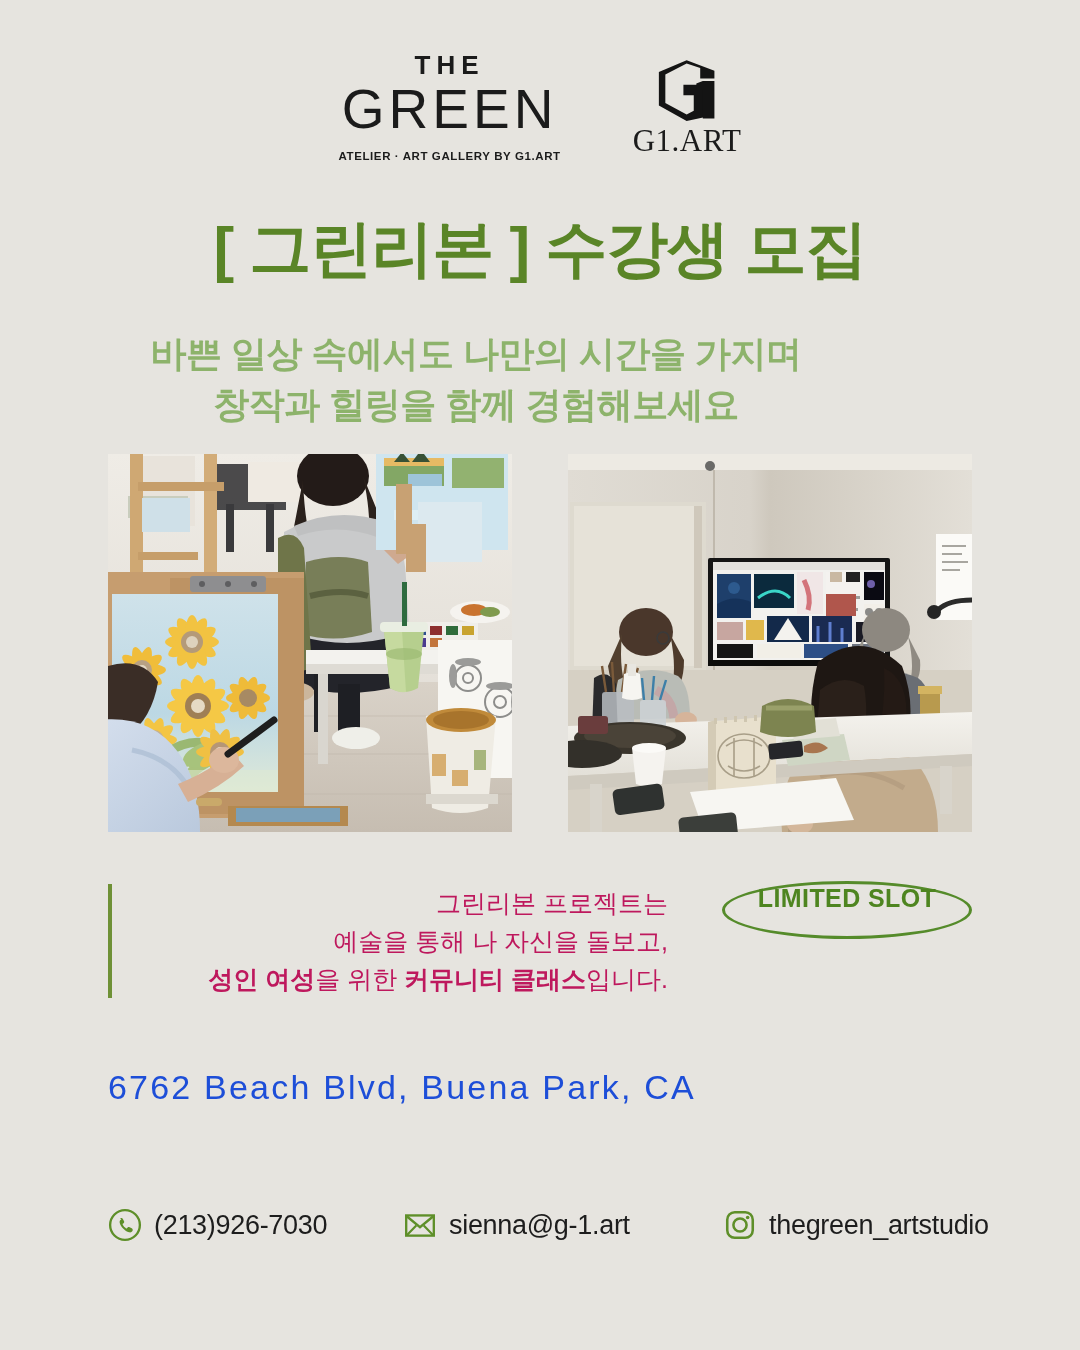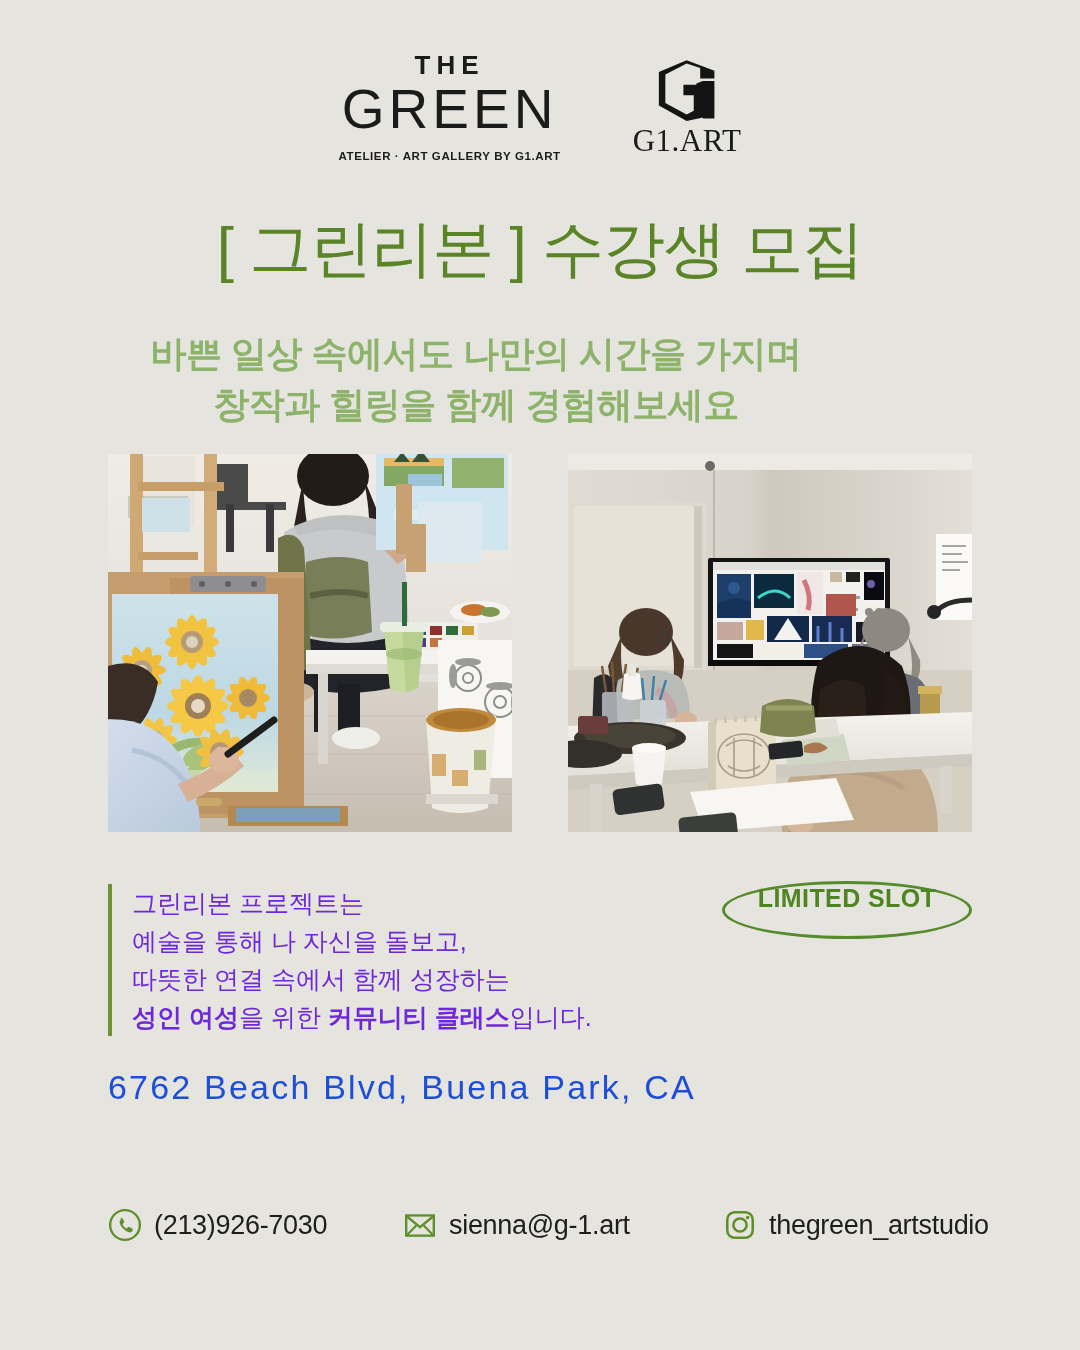--- a/index.html
+++ b/index.html
@@ -64,21 +64,21 @@
   }
 
   
   .headline {
     position: absolute;
     top: 213px;
     left: 0;
     width: 1080px;
     text-align: center;
     font-size: 62px;
-    font-weight: 400;
+    font-weight: 700;
     letter-spacing: -1px;
     color: #5a8527;
     line-height: 1.15;
   }
 
   .subhead {
     position: absolute;
     top: 328px;
     left: 0;
     width: 952px;
@@ -113,23 +113,24 @@
   .copy-block {
     position: absolute;
     top: 884px;
     left: 108px;
     width: 560px;
     padding-left: 20px;
     border-left: 4px solid #6f9136;
   }
   .copy-line {
     font-size: 25px;
-    color: #6d28d9;
+    color: #be185d;
     line-height: 1.52;
     white-space: nowrap;
+    text-align: right;
   }
   .copy-line b { font-weight: 800; }
 
   
   .badge {
     position: absolute;
     top: 881px;
     left: 722px;
     width: 250px;
     height: 58px;
@@ -606,21 +607,20 @@
         <path d="M194 252 q26 -14 52 0 l2 26 q-28 10 -56 0 z" fill="#7d8450"></path>
         <path d="M198 254 h46" stroke="#9aa06a" stroke-width="5"></path>
       </svg>
     </div>
 
   </div>
 
   <div class="copy-block">
     <div class="copy-line">그린리본 프로젝트는</div>
     <div class="copy-line">예술을 통해 나 자신을 돌보고,</div>
-    <div class="copy-line">따뜻한 연결 속에서 함께 성장하는</div>
     <div class="copy-line"><b>성인 여성</b><span>을 위한 </span><b>커뮤니티 클래스</b><span>입니다.</span></div>
   </div>
 
   <div class="badge">
     <span>LIMITED SLOT</span>
   </div>
 
   <div class="address">6762 Beach Blvd, Buena Park, CA</div>
 
   <div class="contacts">

